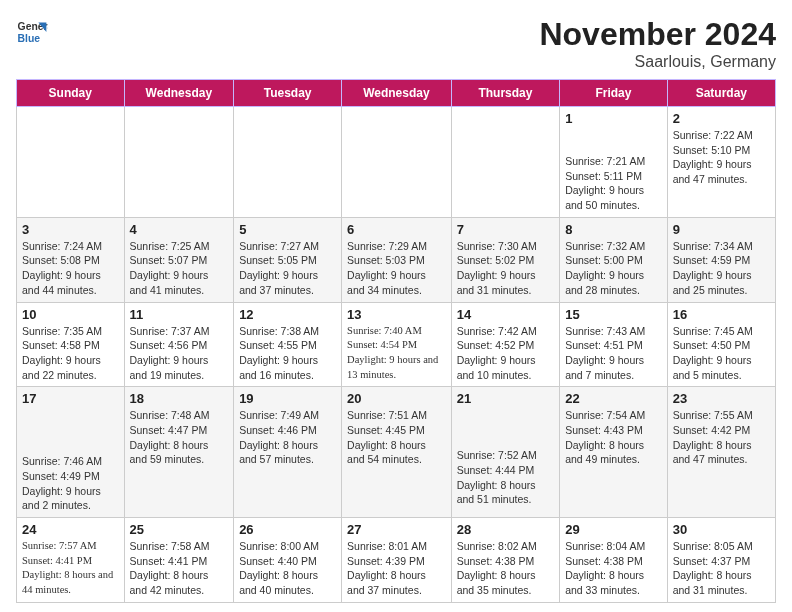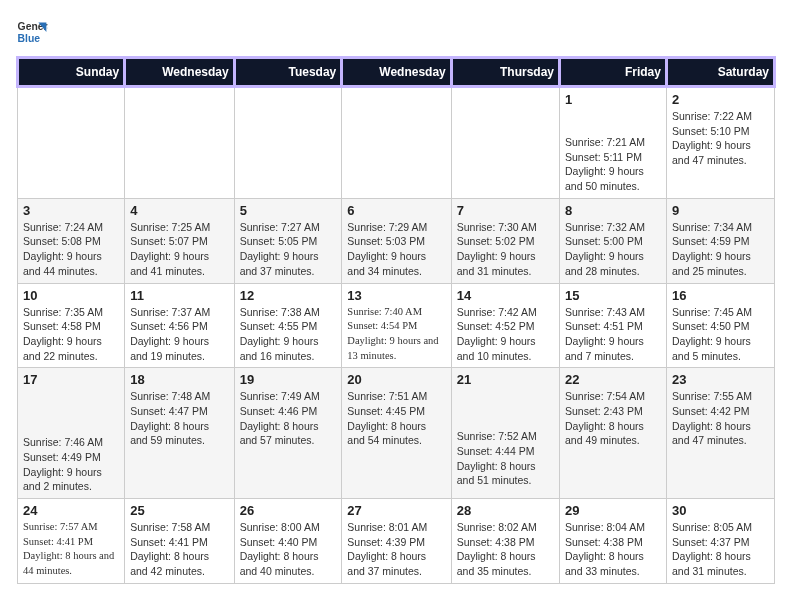--- a/index.html
+++ b/index.html
@@ -34,27 +34,27 @@
     .location {
       font-size: 16px;
       color: #444;
     }
     .calendar {
       width: 100%;
       border-collapse: collapse;
       font-size: 11px;
     }
     .calendar th {
-      background: #0f172a;
+      background: #be185d;
       color: #fff;
       padding: 6px 4px;
-      text-align: right;
+      text-align: center;
       font-size: 12px;
       font-weight: bold;
-      border: 3px solid #c4b5fd;
+      border: 1px solid #c4b5fd;
     }
     .calendar td {
       border: 1px solid #ccc;
       vertical-align: top;
       padding: 4px 5px;
       width: 113px;
       min-height: 80px;
       background: #fff;
     }
     .calendar tr:nth-child(even) td {
@@ -80,20 +80,22 @@
 
 <div class="header-area">
   <div class="logo">
     <svg class="logo-icon" viewBox="0 0 40 40">
       <text x="2" y="18" font-size="13" font-weight="bold" fill="#333" font-family="Arial">General</text>
       <text x="2" y="32" font-size="13" font-weight="bold" fill="#2a6fb5" font-family="Arial">Blue</text>
       <polygon points="28,8 38,8 38,20" fill="#2a6fb5"></polygon>
     </svg>
   </div>
   <div class="title-area">
+    <div class="month-title">November 2024</div>
+    <div class="location">Saarlouis, Germany</div>
   </div>
 </div>
 
 <table class="calendar">
   <thead>
     <tr>
     <th>Sunday</th>
         <th>Wednesday</th>
         <th>Tuesday</th>
         <th>Wednesday</th>
@@ -237,21 +239,21 @@
         </td>
         <td>
           <span class="day-number">21</span>
           <div class="day-info" style="white-space: pre-line; margin-top: 42px;">Sunrise: 7:52 AM
 Sunset: 4:44 PM
 Daylight: 8 hours and 51 minutes.</div>
         </td>
         <td>
           <span class="day-number">22</span>
           <div class="day-info" style="white-space: pre-line;">Sunrise: 7:54 AM
-Sunset: 2:43 PM
+Sunset: 4:43 PM
 Daylight: 8 hours and 49 minutes.</div>
         </td>
         <td>
           <span class="day-number">23</span>
           <div class="day-info" style="white-space: pre-line;">Sunrise: 7:55 AM
 Sunset: 4:42 PM
 Daylight: 8 hours and 47 minutes.</div>
         </td>
       </tr>
       <tr>

